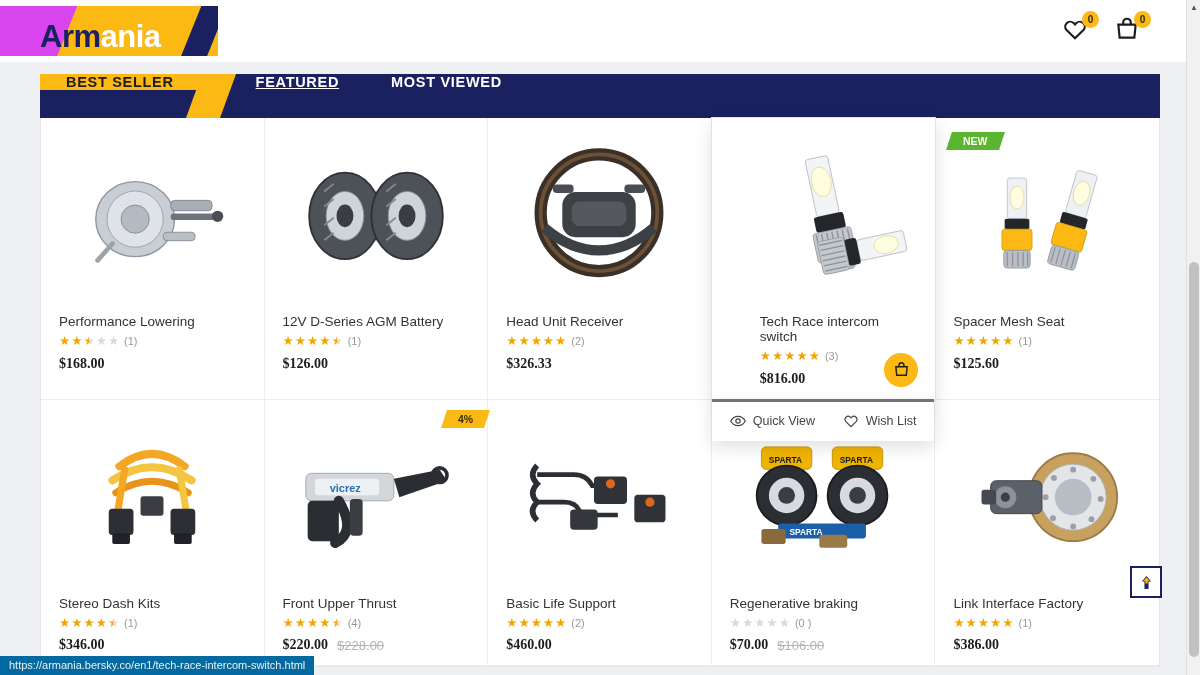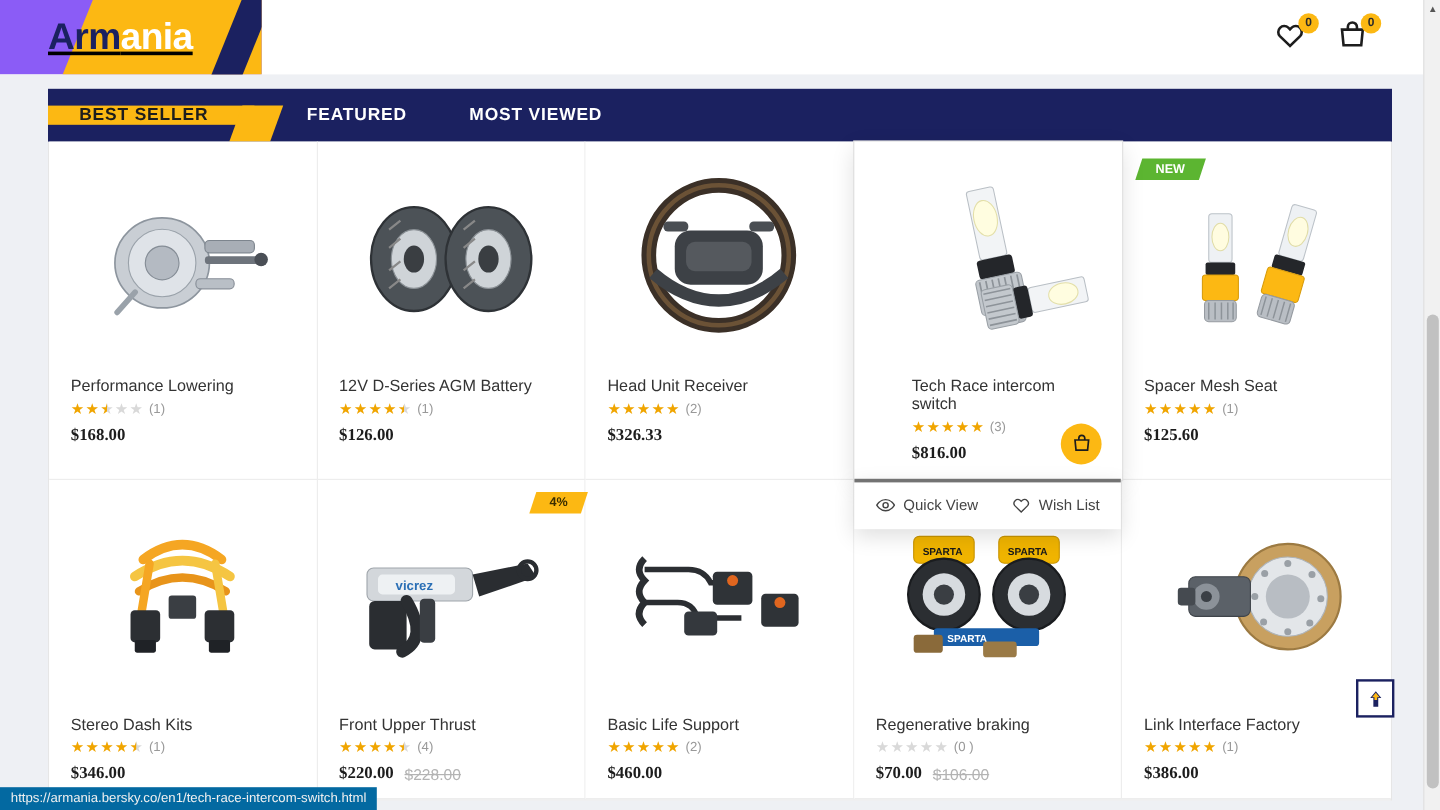--- a/index.html
+++ b/index.html
@@ -10,22 +10,22 @@
     overflow: hidden;
   }
   .page { position: relative; width: 1200px; height: 675px; background: #eef0f4; }
 
   
   .header {
     position: relative; height: 62px; background: #ffffff;
     display: flex; align-items: center; overflow: hidden;
   }
   .logo-wrap {
-    position: relative; width: 218px; height: 62px; flex: 0 0 218px;
-    background: #8b5cf6; overflow: hidden; text-decoration: underline;
+    position: relative; width: 218px; height: 50px; flex: 0 0 218px;
+    background: #d946ef; overflow: hidden;
   }
   .logo-wrap::after {
     content: ""; position: absolute; top: -12px; right: -46px;
     width: 200px; height: 90px; background: #fcb813;
     transform: skewX(-22deg);
   }
   .logo-slash {
     position: absolute; top: -12px; right: 4px; width: 26px; height: 90px;
     background: #1b2160; transform: skewX(-22deg); z-index: 3;
   }
@@ -60,36 +60,36 @@
     min-width: 17px; height: 17px; border-radius: 50%;
     background: #fcb813; color: #2a2a2a;
     font-size: 10px; font-weight: bold;
     display: flex; align-items: center; justify-content: center;
   }
 
   
   .content { padding: 0 40px; }
   .tabbar {
     position: relative; height: 44px; background: #1b2160;
-    display: flex; align-items: center; overflow: hidden;
+    display: flex; align-items: flex-start; overflow: hidden;
     margin-top: 12px;
   }
   .tab {
     display: flex; align-items: center; padding: 0 26px;
     font-size: 14.5px; font-weight: bold; letter-spacing: 0.7px;
     color: #ffffff; cursor: pointer; position: relative;
     text-transform: uppercase;
   }
   .tab.active { background: #fcb813; color: #1d1d1d; padding-right: 38px; }
   .tab.active::after {
     content: ""; position: absolute; top: 0; right: -16px;
     width: 34px; height: 44px; background: #fcb813;
     transform: skewX(-20deg);
   }
-  .tab:nth-child(2) { margin-left: 18px; }
+  .tab:nth-child(2) { margin-left: 18px; text-decoration: underline; }
 
   
   .grid {
     display: grid; grid-template-columns: repeat(5, 1fr);
     background: #ffffff; border: 1px solid #e6e6e6; border-top: none;
   }
   .card {
     position: relative; background: #fff;
     border-right: 1px solid #ededed; border-bottom: 1px solid #ededed;
     padding: 0 0 12px 0;

